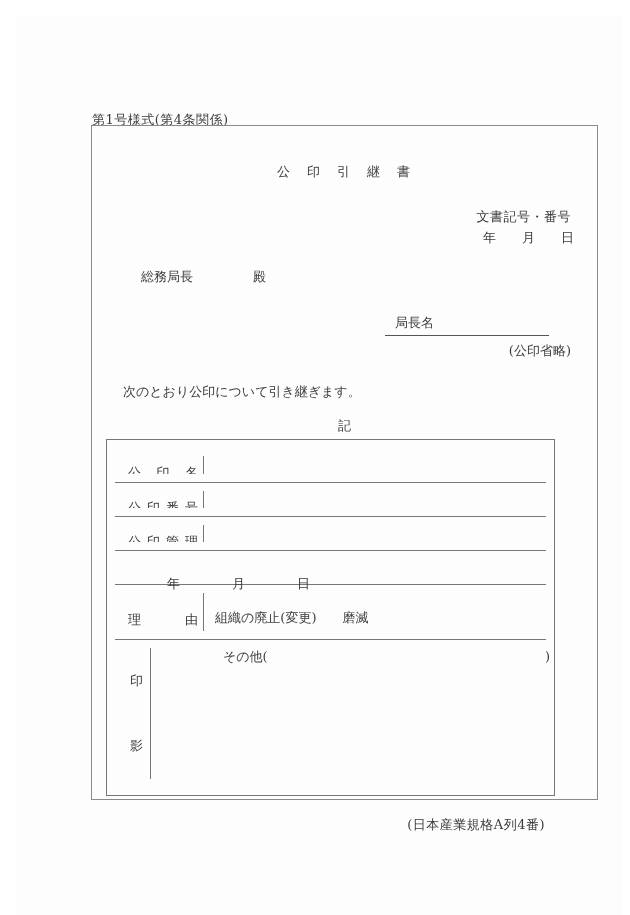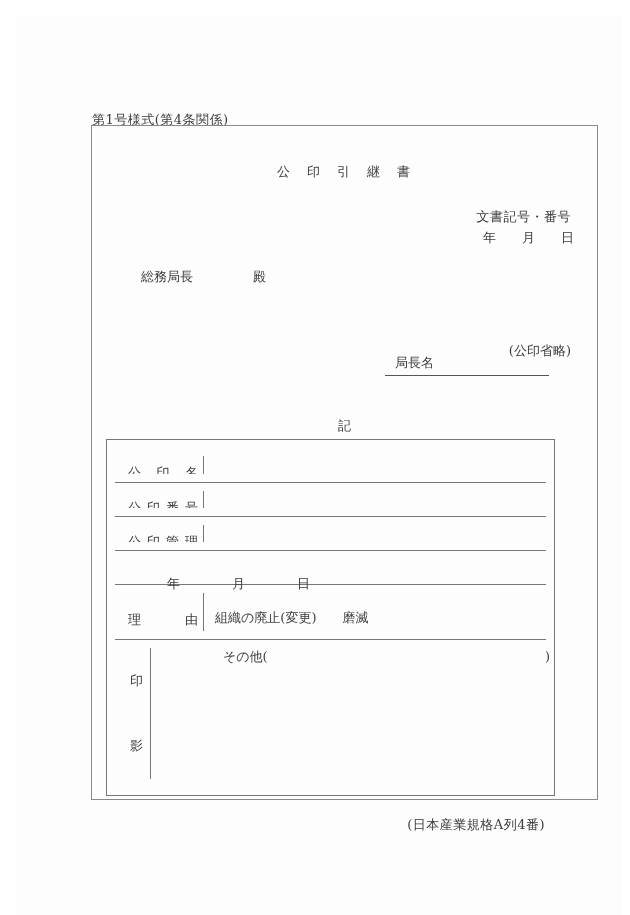--- a/index.html
+++ b/index.html
@@ -56,21 +56,20 @@
     margin-left: 8px;
   }
   .addressee .honorific { margin-left: 44px; }
   .sender-field {
     position: absolute;
     top: 188px;
     left: 293px;
     width: 164px;
     border-bottom: 1px solid #555;
     padding: 0 0 3px 2px;
-    margin-top: 40px;
   }
   .seal-note {
     position: absolute;
     top: 208px;
     right: 18px;
     text-align: right;
   }
   .body-text {
     position: absolute;
     top: 249px;
@@ -150,20 +149,21 @@
       <span>総務局長</span>
       <span class="honorific">殿</span>
     </div>
 
     <div class="sender-field">
       <span>局長名</span>
     </div>
 
     <div class="seal-note">(公印省略)</div>
 
+    <div class="body-text">次のとおり公印について引き継ぎます。</div>
 
     <div class="ki-label">記</div>
 
     <div class="seal-table">
 
       <div class="trow h34">
         <div class="label-cell">公 印 名</div>
         <div class="value-cell"></div>
       </div>
 

